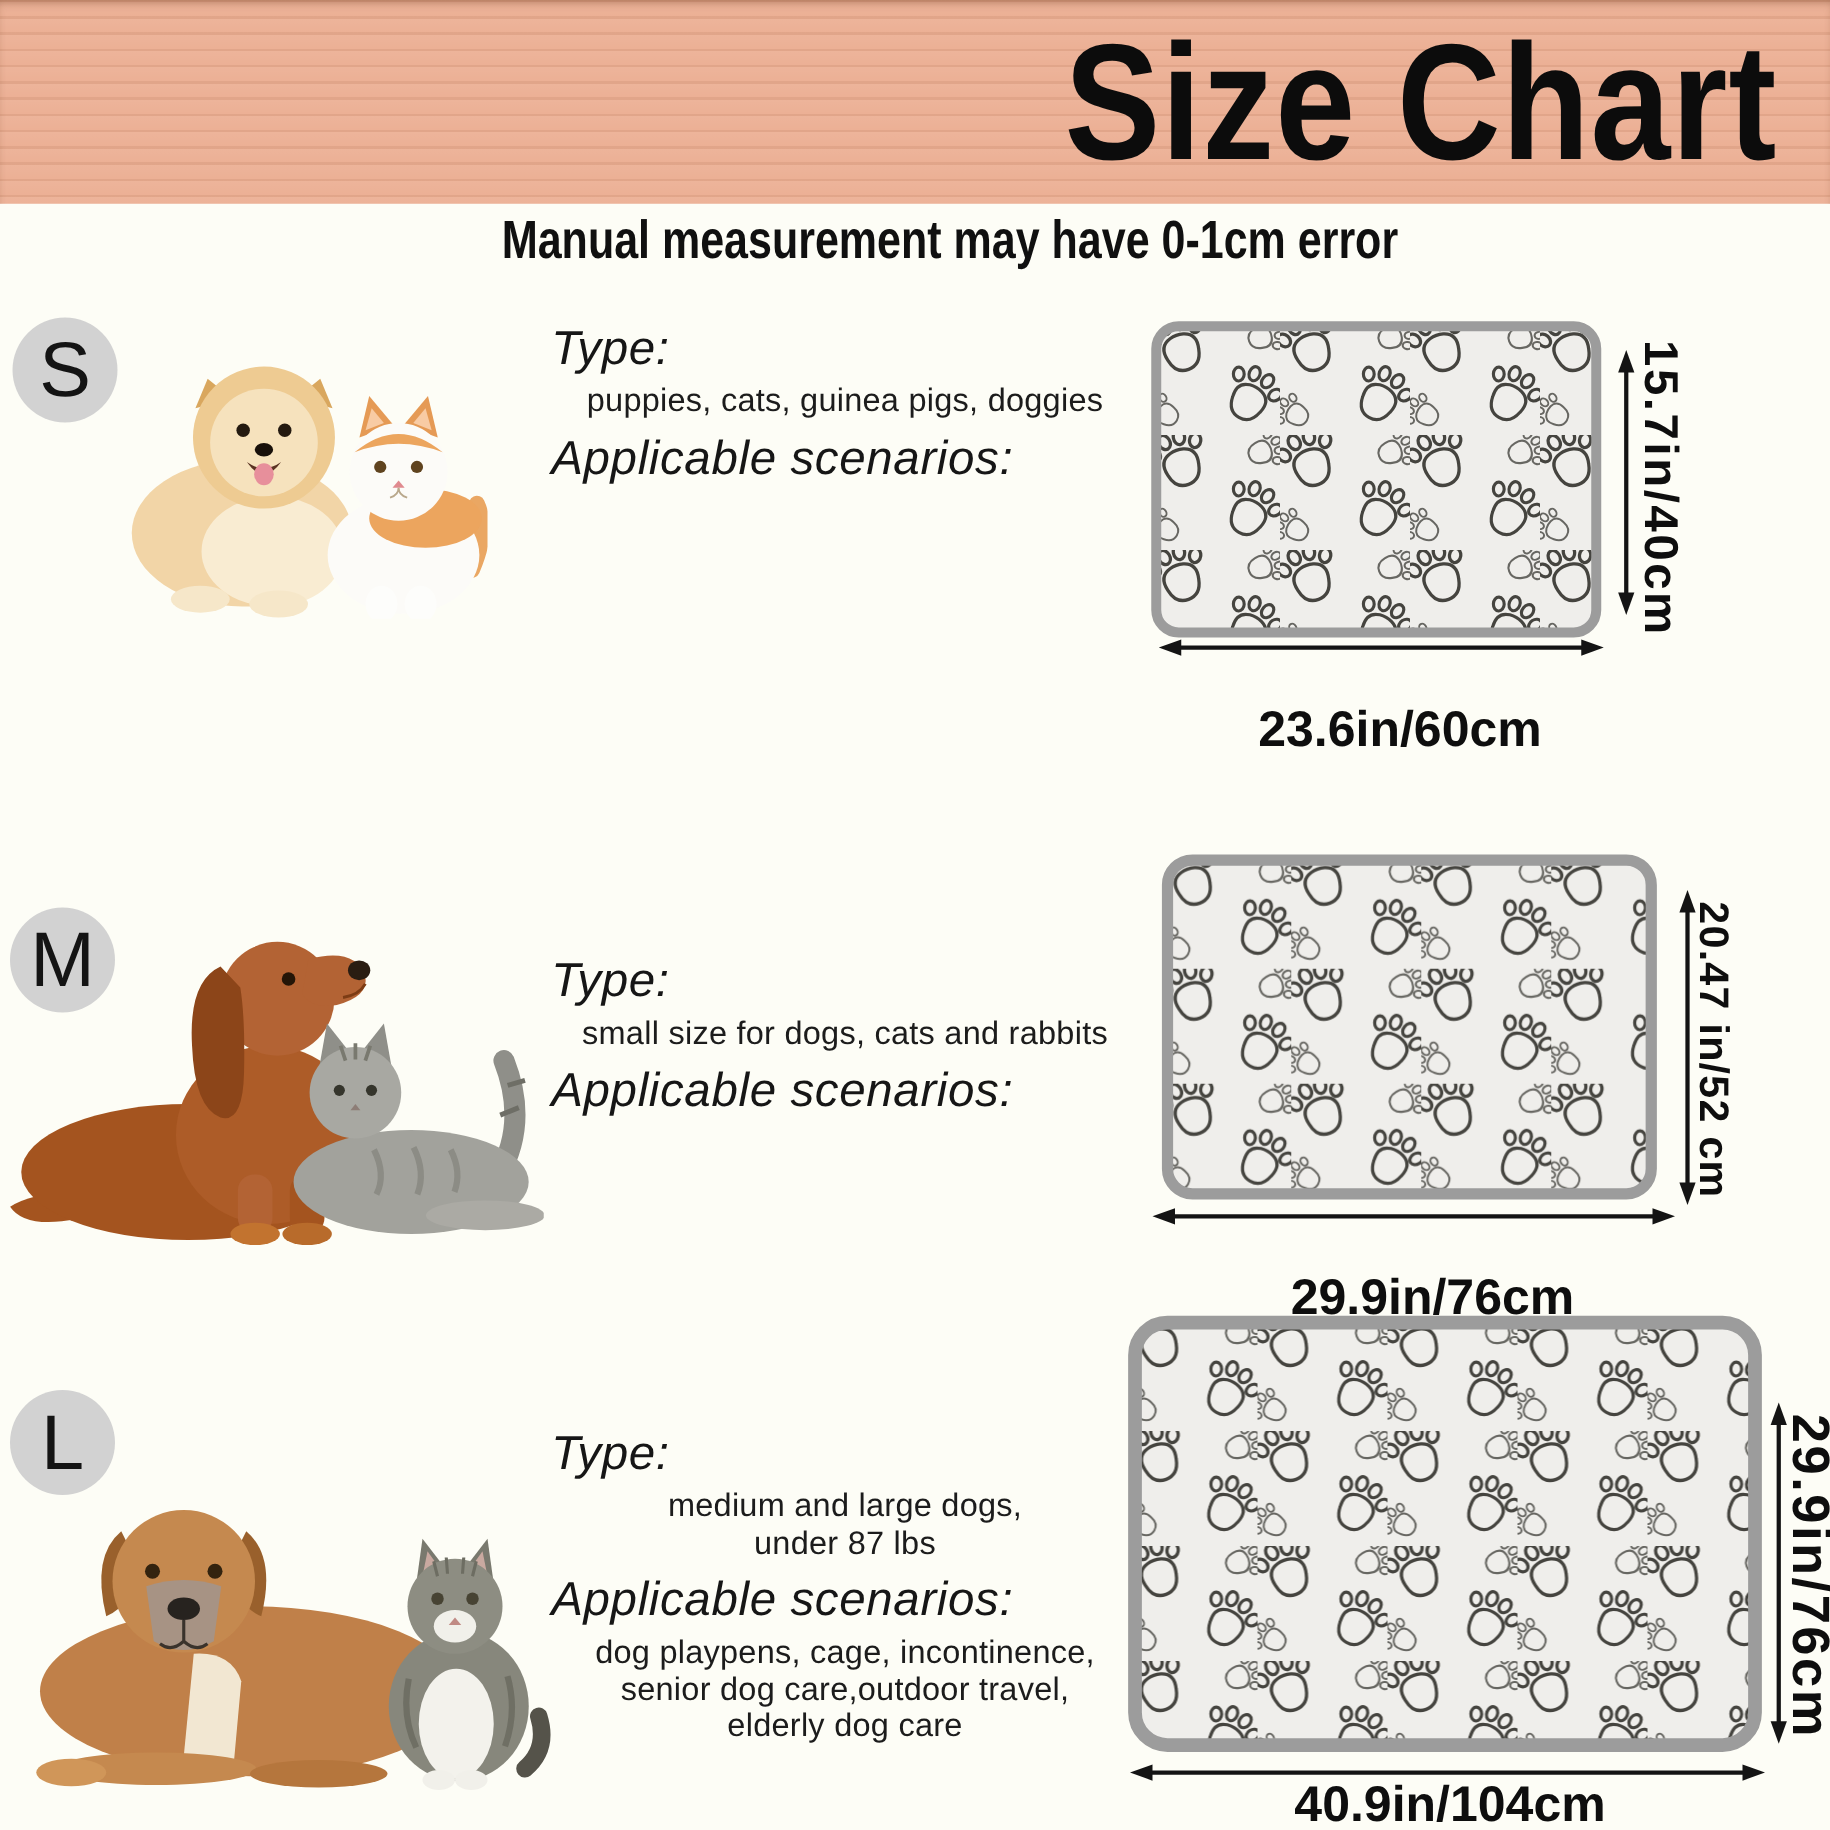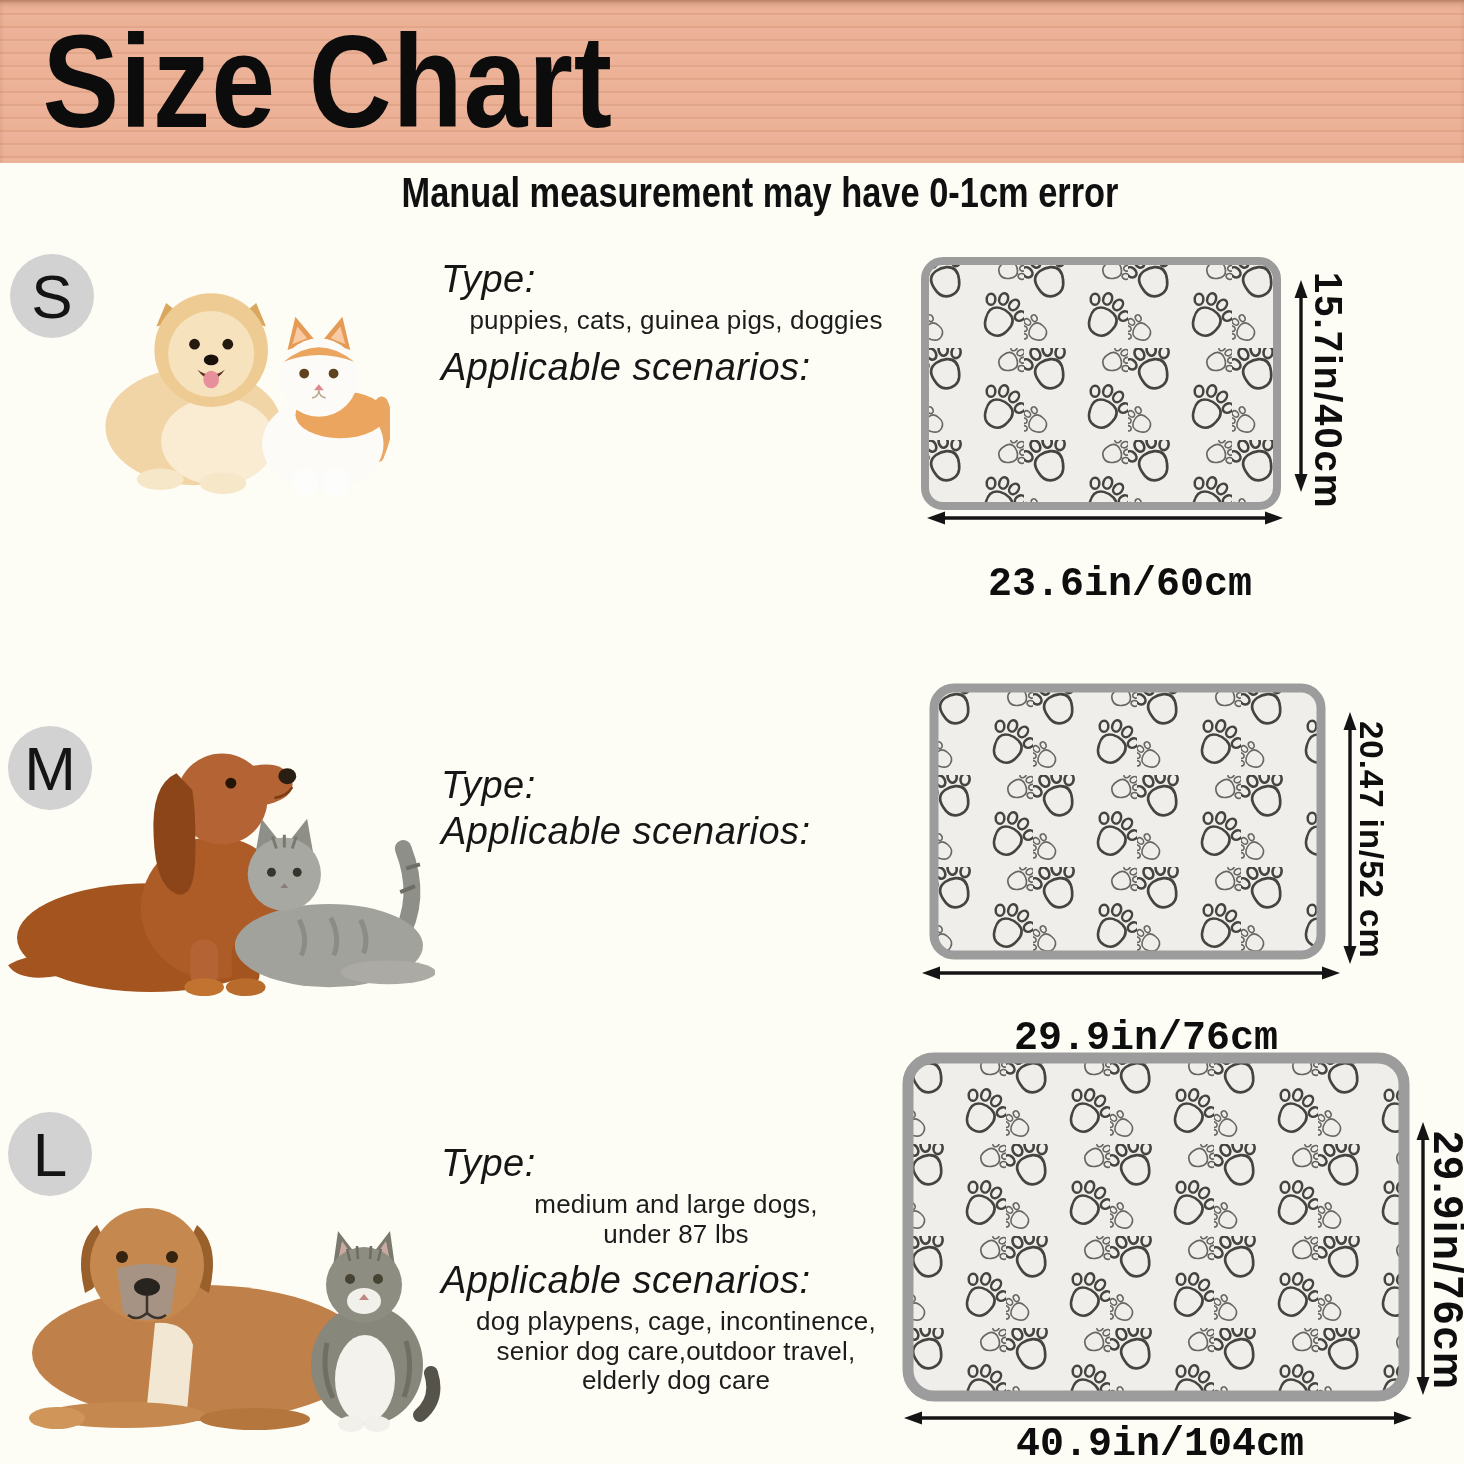--- a/index.html
+++ b/index.html
@@ -3,37 +3,37 @@
 <meta charset="utf-8">
 <style>
   html,body{margin:0;padding:0;background:#888;}
   #canvas{position:relative;width:1464px;height:1464px;margin:0 auto;background:#fdfdf6;
     overflow:hidden;font-family:"Liberation Sans",sans-serif;color:#1c1c1c;}
   
   .banner{position:absolute;left:0;top:0;width:1464px;height:163px;background-color:#ecb095;
     background-image:repeating-linear-gradient(180deg,rgba(168,108,78,0.16) 0px,rgba(168,108,78,0.16) 2px,
       rgba(255,255,255,0.05) 2px,rgba(255,255,255,0.0) 13px);
     box-shadow:inset 0 5px 7px -3px rgba(110,60,30,.45);
-    display:flex;align-items:center;justify-content:flex-start;}
+    display:flex;align-items:center;justify-content:flex-end;}
   .title{font-size:132px;font-weight:700;color:#0c0c0c;transform:scaleX(.87);letter-spacing:1px;white-space:nowrap;}
   .note{position:absolute;top:167px;left:56px;width:1408px;text-align:center;font-size:43px;line-height:50px;
     font-weight:700;color:#101010;transform:scaleX(.8);white-space:nowrap;}
   
   .badge{position:absolute;width:84px;height:84px;border-radius:50%;background:#d2d2d2;
     display:flex;align-items:center;justify-content:center;font-size:62px;color:#141414;}
   
   .tblock{position:absolute;left:441px;width:470px;}
   .tb-h{font-size:38px;line-height:46px;font-weight:400;color:#161616;letter-spacing:.5px;font-style:italic;}
   .tb-b{font-size:26px;line-height:29.5px;margin:4px 0 8px 0;white-space:pre-line;letter-spacing:.2px;text-align:center;}
   
   .abs{position:absolute;}
   .dim line{stroke:#141414;stroke-width:3.4;}
   .dim polygon{fill:#141414;}
   .vlabel{position:absolute;writing-mode:vertical-rl;text-align:center;font-weight:700;color:#0e0e0e;white-space:nowrap;}
-  .hlabel{position:absolute;text-align:center;font-weight:700;font-size:40px;color:#0e0e0e;white-space:nowrap;font-family:Liberation Mono, monospace;}
+  .hlabel{position:absolute;text-align:center;font-weight:700;font-size:40px;color:#0e0e0e;white-space:nowrap;}
   .paw{fill:none;stroke:#45443f;stroke-width:2.1;}
 </style>
 </head>
 <body>
 
 <div id="canvas">
 
   <div class="banner">
     <div class="title">Size Chart</div>
   </div>
@@ -149,20 +149,21 @@
       <circle cx="285" cy="178" r="37" fill="#a8a8a2"></circle>
       <circle cx="272" cy="176" r="4.5" fill="#35352c"></circle>
       <circle cx="298" cy="176" r="4.5" fill="#35352c"></circle>
       <polygon points="285,187 281,192 289,192" fill="#8d7d76"></polygon>
       <path d="M277 152 l-4 -12 M285 151 l0 -13 M293 152 l4 -12" stroke="#79796f" stroke-width="3"></path>
     </g>
   </svg>
 
   <div class="tblock" style="top:762px;">
     <div class="tb-h">Type:</div>
+    <div class="tb-b">small size for dogs, cats and rabbits</div>
     <div class="tb-h">Applicable scenarios:</div>
   </div>
 
   <svg class="abs" style="left:929px;top:683px;" width="397" height="277" viewBox="0 0 397 277">
     <defs>
       <g id="pwM">
         <path class="paw" d="M -10.5 1.5 Q -13 -8.5 -4.5 -11 Q 0 -12.2 4.5 -11 Q 13 -8.5 10.5 1.5 Q 8.5 11.5 0 11.5 Q -8.5 11.5 -10.5 1.5 Z"></path>
         <ellipse class="paw" cx="-14.5" cy="-13.5" rx="3.6" ry="4.6" transform="rotate(-28 -14.5 -13.5)"></ellipse>
         <ellipse class="paw" cx="-5.5" cy="-19" rx="3.6" ry="4.8" transform="rotate(-10 -5.5 -19)"></ellipse>
         <ellipse class="paw" cx="4.5" cy="-19" rx="3.6" ry="4.8" transform="rotate(10 4.5 -19)"></ellipse>

